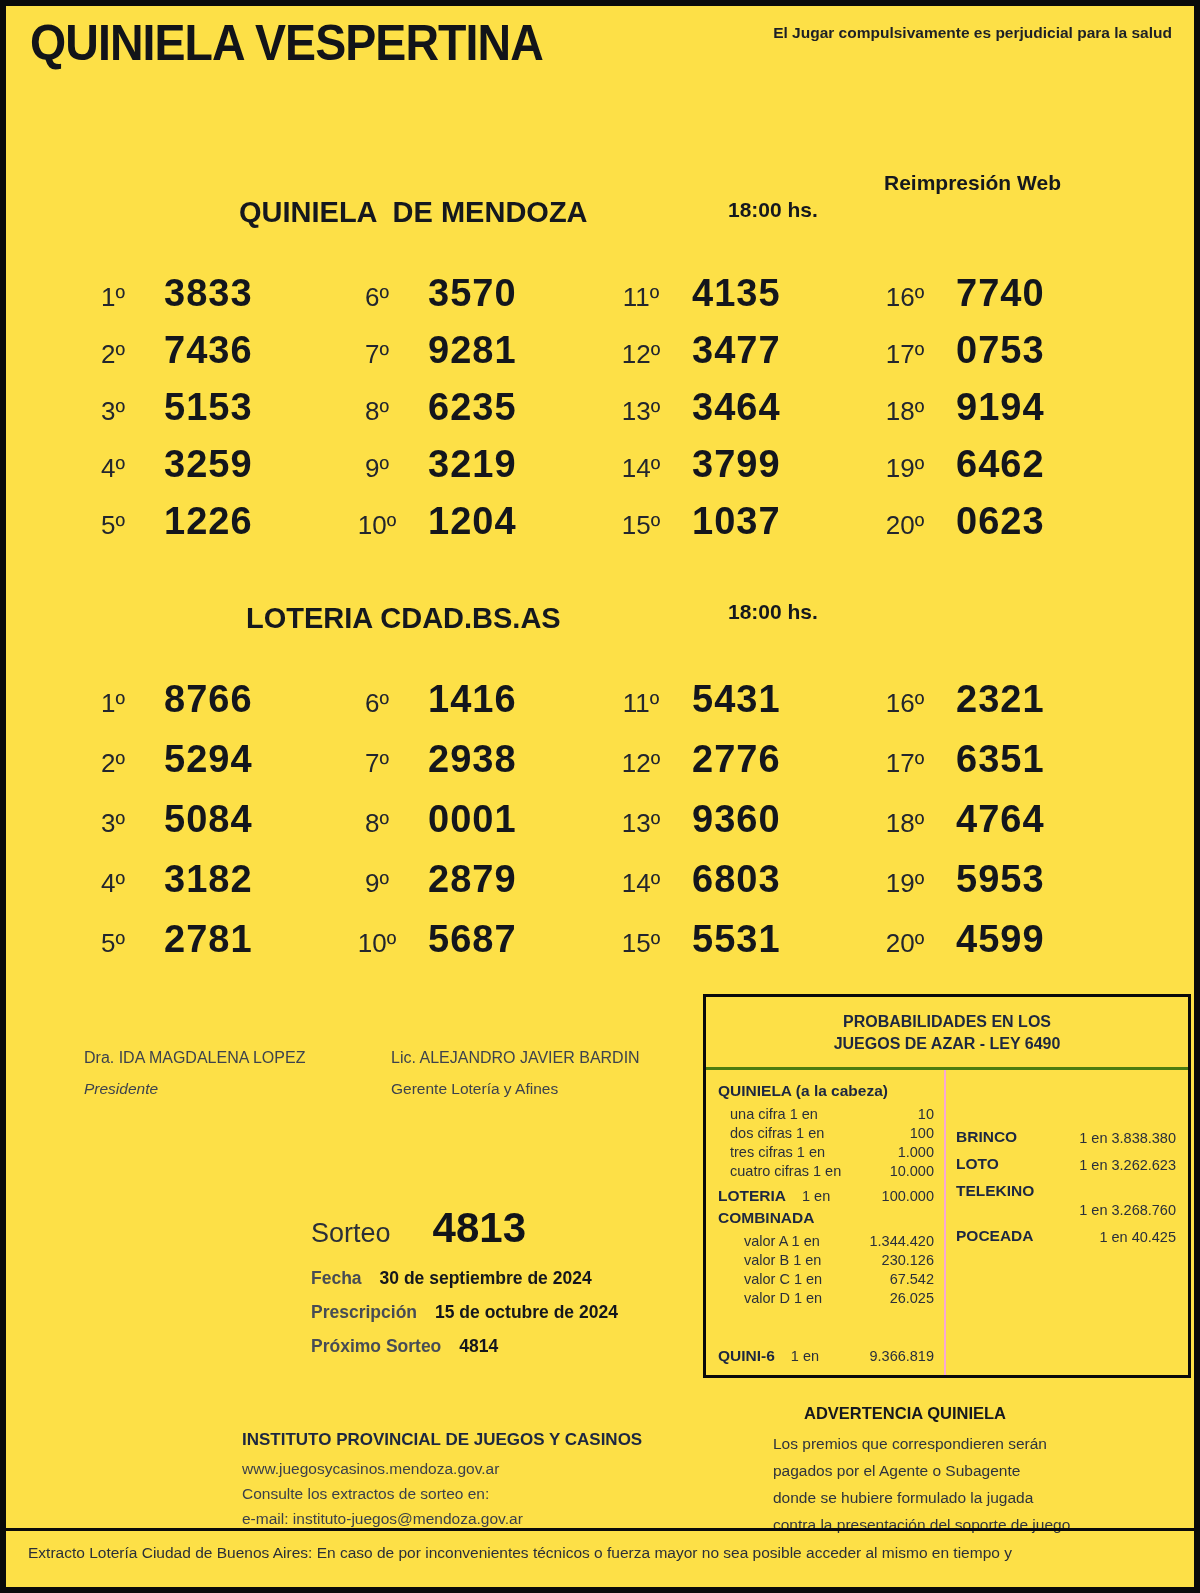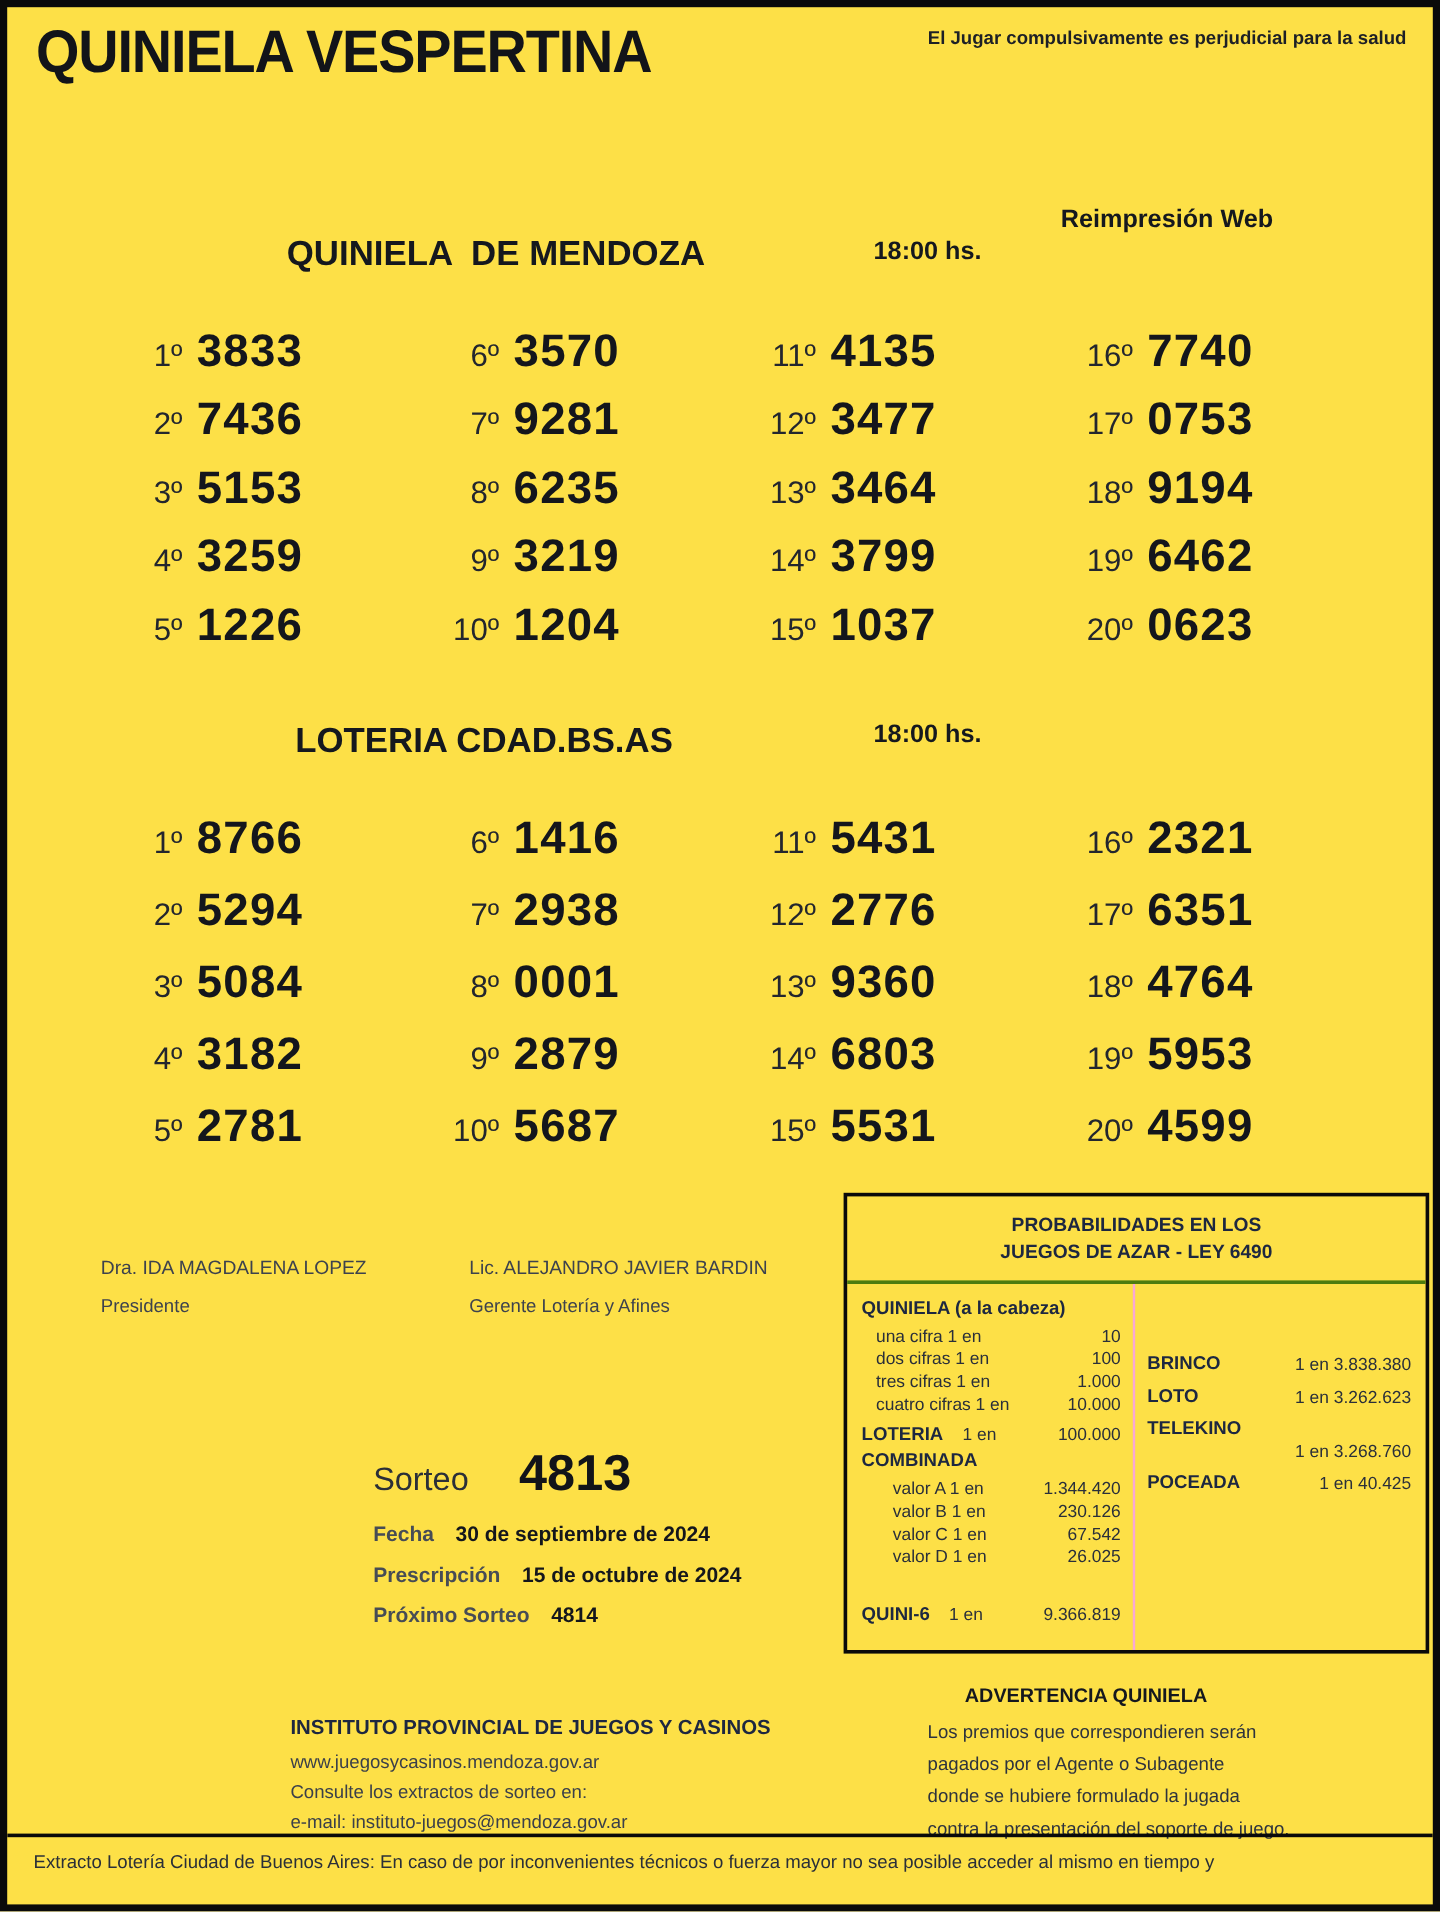--- a/index.html
+++ b/index.html
@@ -12,21 +12,21 @@
   .top-warning{right:22px;top:18px;font-size:15.5px;font-weight:bold;color:#1d2026;}
 
   .section-title{font-size:29px;font-weight:bold;white-space:pre;color:#15181e;}
   .section-time{font-size:21px;font-weight:bold;color:#15181e;}
   .reprint{font-size:21px;font-weight:bold;color:#15181e;}
 
   .results-grid{display:grid;grid-template-columns:repeat(4,264px);grid-auto-flow:column;}
   .rows-57{grid-template-rows:repeat(5,57px);}
   .rows-60{grid-template-rows:repeat(5,60px);}
   .cell{display:flex;align-items:baseline;}
-  .pos{width:78px;text-align:right;font-size:26px;color:#23262e;margin-right:12px;flex:none;}
+  .pos{width:78px;text-align:center;font-size:26px;color:#23262e;margin-right:12px;flex:none;}
   .num{font-size:38px;font-weight:bold;color:#14161c;letter-spacing:1px;}
 
   .sig-name{font-size:16px;color:#3d424d;}
   .sig-role{font-size:15.5px;color:#3d424d;}
 
   .sorteo-row{display:flex;align-items:baseline;}
   .sorteo-label{font-size:27px;color:#2b2f38;}
   .sorteo-num{font-size:42px;font-weight:bold;color:#121419;margin-left:42px;}
   .draw-line{display:flex;align-items:baseline;font-size:17.5px;margin-top:13px;}
   .draw-label{font-weight:bold;color:#474c55;}
@@ -237,21 +237,21 @@
         <span class="pos">19º</span>
         <span class="num">5953</span>
       </div>
     <div class="cell">
         <span class="pos">20º</span>
         <span class="num">4599</span>
       </div>
   </div>
 
   <div class="abs sig-name" style="left:78px;top:1043px;">Dra. IDA MAGDALENA LOPEZ</div>
-  <div class="abs sig-role" style="left:78px;top:1074px;">Presidente</div>
+  <div class="abs sig-role" style="left:78px;top:1074px;font-style:italic;">Presidente</div>
   <div class="abs sig-name" style="left:385px;top:1043px;">Lic. ALEJANDRO JAVIER BARDIN</div>
   <div class="abs sig-role" style="left:385px;top:1074px;">Gerente Lotería y Afines</div>
 
   <div class="abs" style="left:305px;top:1198px;">
     <div class="sorteo-row">
       <span class="sorteo-label">Sorteo</span>
       <span class="sorteo-num">4813</span>
     </div>
     <div class="draw-line" style="margin-top:16px;">
       <span class="draw-label">Fecha</span>
@@ -306,21 +306,21 @@
             <span>230.126</span>
           </div>
         <div class="odds-row ind2">
             <span>valor C 1 en</span>
             <span>67.542</span>
           </div>
         <div class="odds-row ind2">
             <span>valor D 1 en</span>
             <span>26.025</span>
           </div>
-        <div class="odds-inline" style="margin-top:auto;margin-bottom:14px;">
+        <div class="odds-inline" style="margin-top:auto;margin-bottom:4px;">
           <span class="g-name">QUINI-6</span>
           <span class="mid">1 en</span>
           <span class="val">9.366.819</span>
         </div>
       </div>
       <div class="odds-right">
         <div class="game-row">
           <span class="g-name">BRINCO</span>
           <span class="g-val">1 en 3.838.380</span>
         </div>

